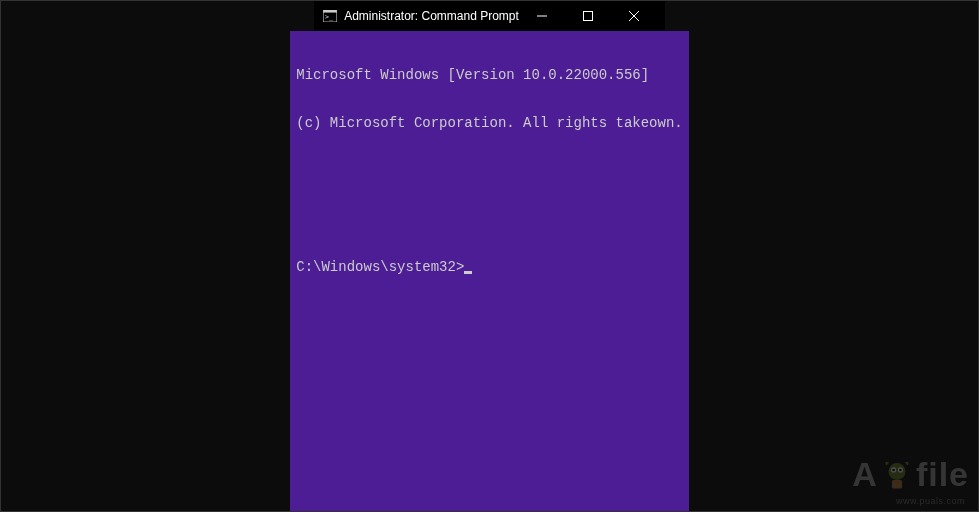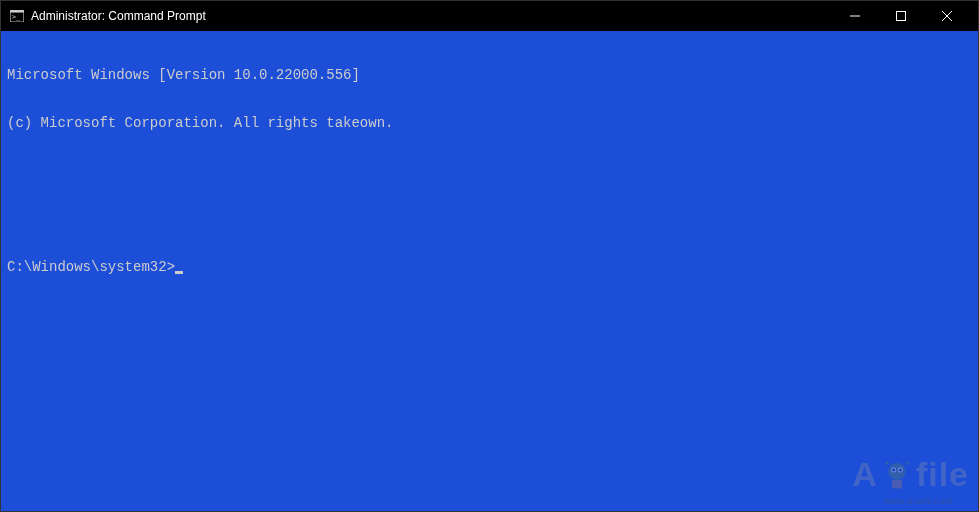--- a/index.html
+++ b/index.html
@@ -15,20 +15,21 @@
       overflow: hidden;
       position: relative;
     }
     .window {
       width: 979px;
       height: 512px;
       background: #0c0c0c;
       border: 1px solid #333;
       display: flex;
       flex-direction: column;
+      align-items: center;
     }
     .titlebar {
       height: 30px;
       background: #000000;
       display: flex;
       align-items: center;
       padding: 0 8px 0 8px;
       color: #ffffff;
       font-family: 'Segoe UI', Tahoma, sans-serif;
       font-size: 12px;
@@ -62,21 +63,21 @@
       justify-content: center;
       color: #ffffff;
       font-size: 10px;
     }
     .titlebar-btn svg {
       width: 10px;
       height: 10px;
     }
     .terminal {
       flex: 1;
-      background: #1d4ed8;
+      background: #4c1d95;
       color: #cccccc;
       padding: 4px 6px;
       font-family: Consolas, 'Courier New', monospace;
       font-size: 14px;
       line-height: 16px;
       white-space: pre;
       overflow: hidden;
     }
     .terminal-line {
       white-space: pre-wrap;
@@ -105,21 +106,21 @@
       pointer-events: none;
     }
     .watermark-icon {
       display: inline-block;
       width: 34px;
       height: 34px;
       margin: 0 2px;
     }
     .watermark-sub {
       position: absolute;
-      right: 26px;
+      right: 14px;
       bottom: 6px;
       font-family: Arial, sans-serif;
       font-size: 9px;
       color: #555;
       opacity: 0.4;
       letter-spacing: 0.5px;
       pointer-events: none;
     }
   </style>
 </head>

